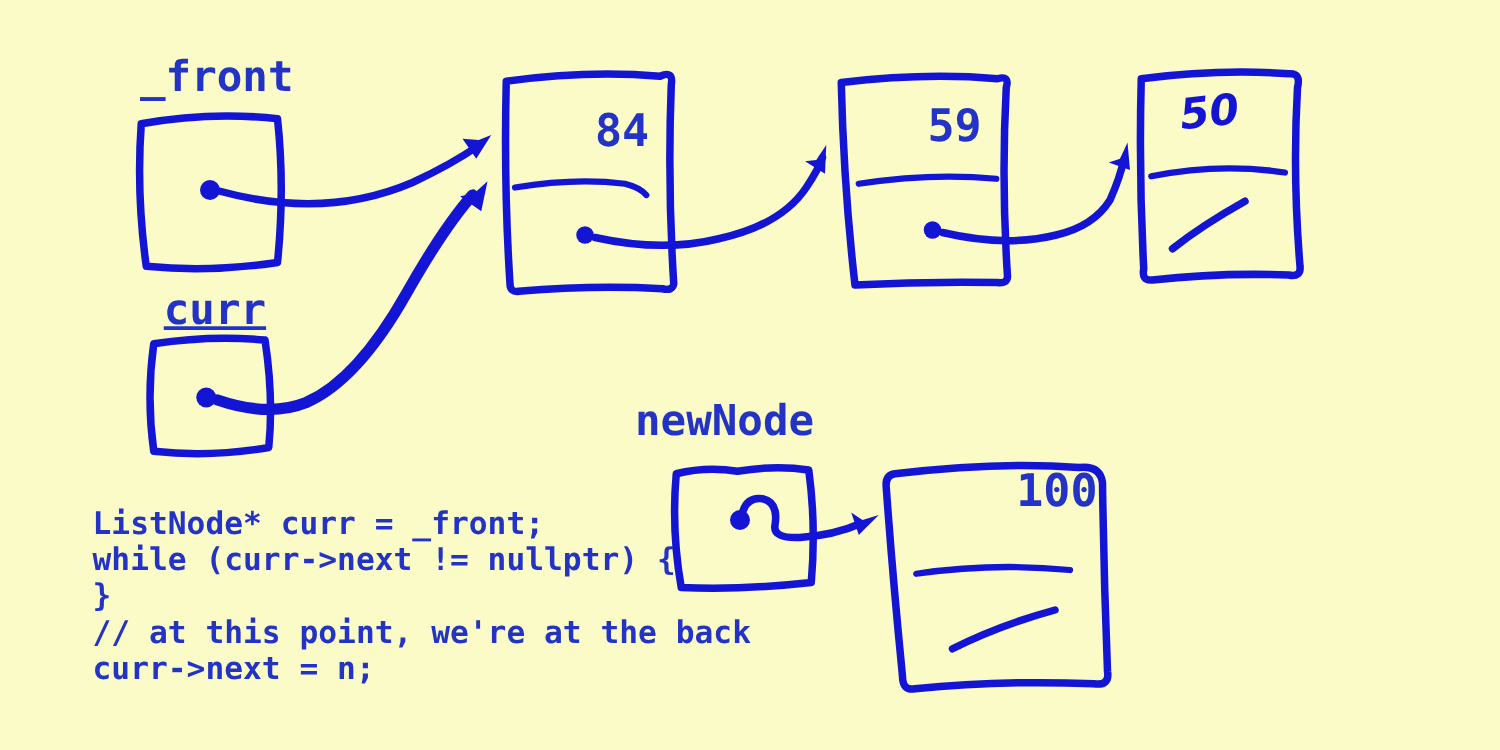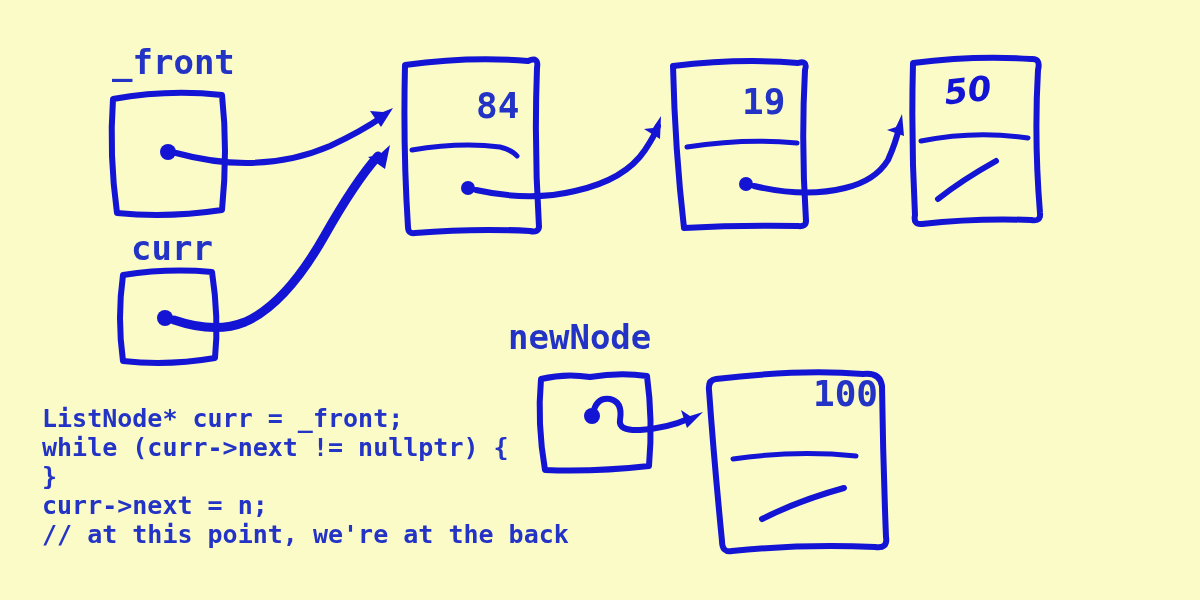--- a/index.html
+++ b/index.html
@@ -49,20 +49,21 @@
     left: 42px;
     top: 404px;
     font-size: 25px;
     font-weight: bold;
     color: var(--txt);
   }
   .code .line {
     height: 29px;
     line-height: 29px;
     white-space: pre;
+    margin-left: 32px;
   }
 </style>
 </head>
 <body>
 
 <div class="stage">
 
   <svg class="ink" viewBox="0 0 1200 600" aria-hidden="true">
 
     <g>
@@ -109,29 +110,29 @@
     </g>
 
     <g>
       <path class="stroke" d="M716,379 Q800,369 863,374 Q880,372 882,386 Q883,460 886,537 Q888,549 875,547 Q800,544 732,551 Q722,553 722,541 Q714,460 709,390 Q708,380 716,379 Z"></path>
       <path class="stroke thin" d="M733,459 Q795,450 856,456"></path>
       <path class="stroke" d="M762,519 Q800,500 844,488"></path>
     </g>
   </svg>
 
   <div class="t label" style="left:112px; top:45px;">_front</div>
-  <div class="t label" style="left:131px; top:231px;">curr</div>
+  <div class="t label" style="left:131px; top:231px;text-decoration:underline;">curr</div>
   <div class="t label" style="left:508px; top:320px;">newNode</div>
 
   <div class="t value" style="left:454px; top:88px;">84</div>
-  <div class="t value" style="left:720px; top:84px;">19</div>
+  <div class="t value" style="left:720px; top:84px;">59</div>
   <div class="t hand" style="left:944px; top:73px;">50</div>
   <div class="t value" style="left:791px; top:376px;">100</div>
 
   <div class="code">
     <div class="line">ListNode* curr = _front;</div>
     <div class="line">while (curr-&gt;next != nullptr) {</div>
     <div class="line">}</div>
+    <div class="line">// at this point, we're at the back</div>
     <div class="line">curr-&gt;next = n;</div>
-    <div class="line">// at this point, we're at the back</div>
   </div>
 
 </div>
 
 </body></html>

